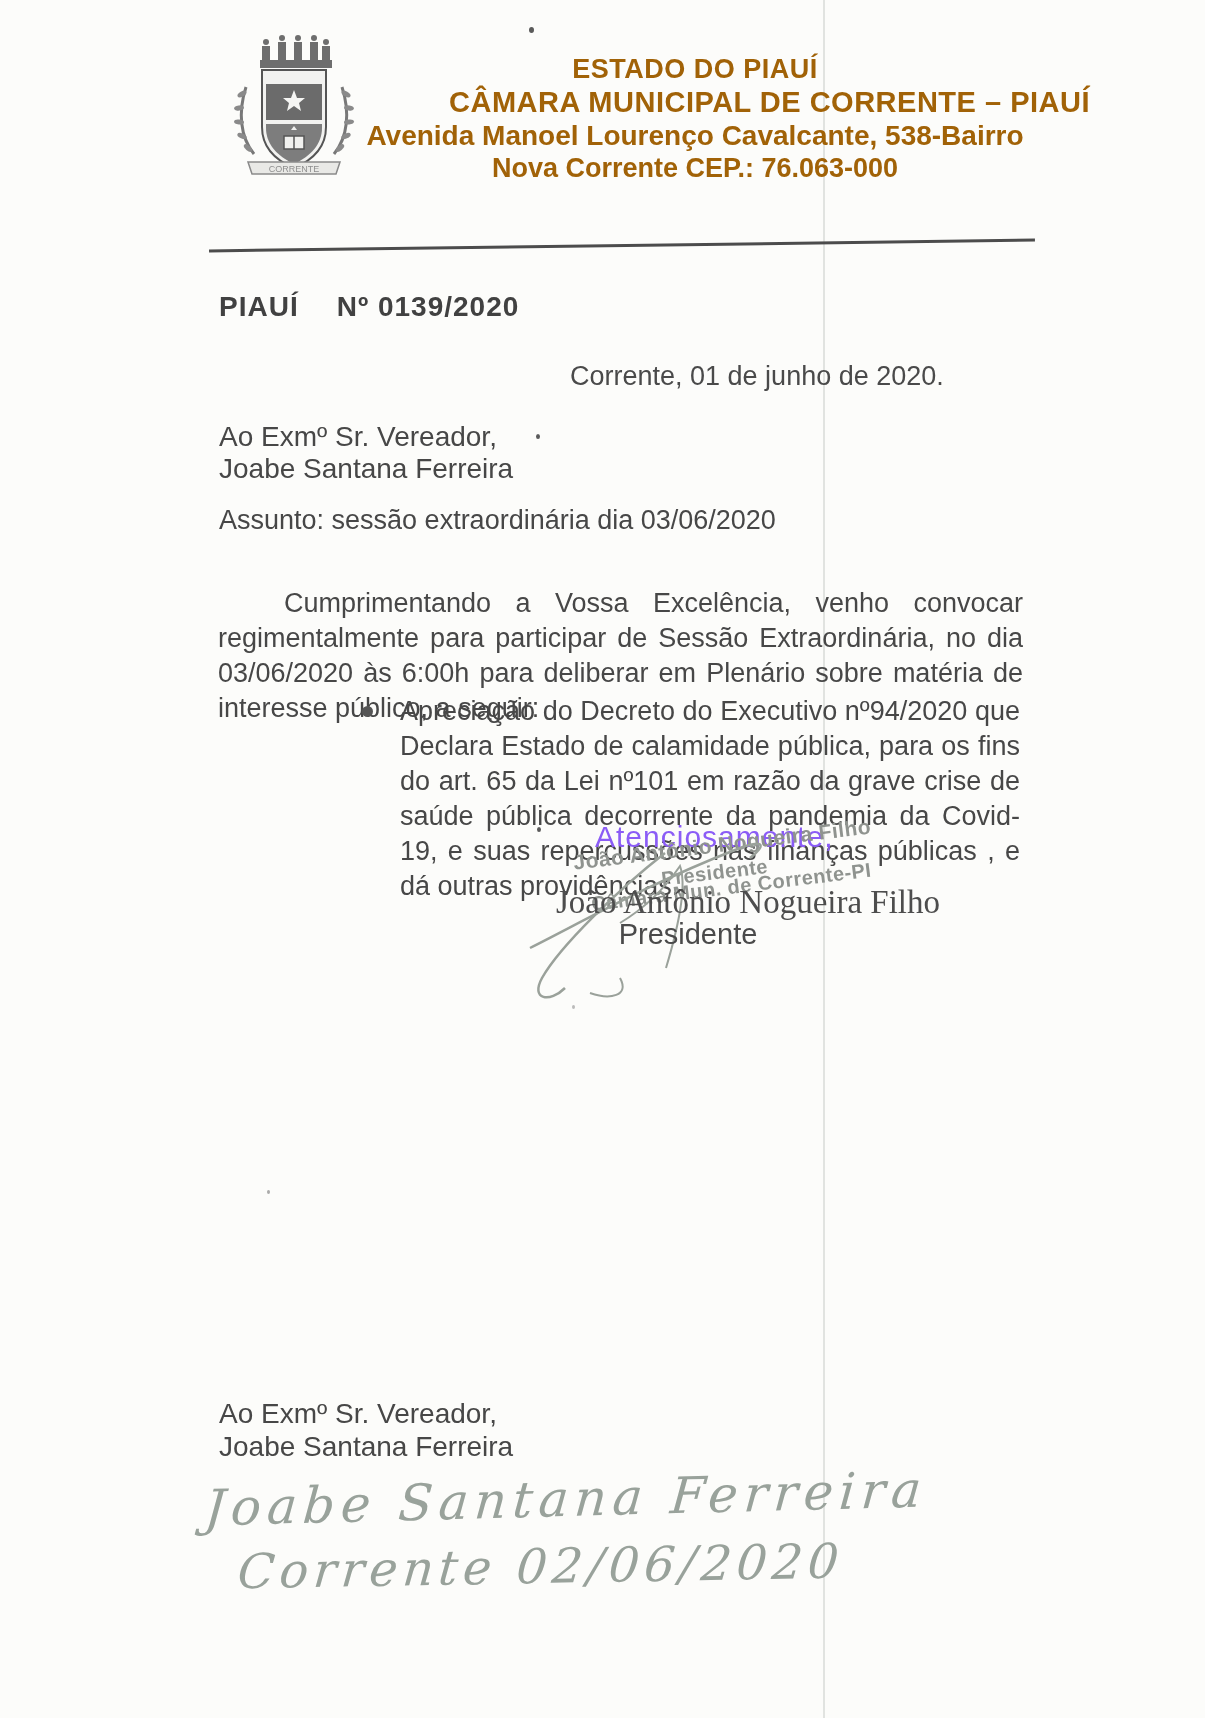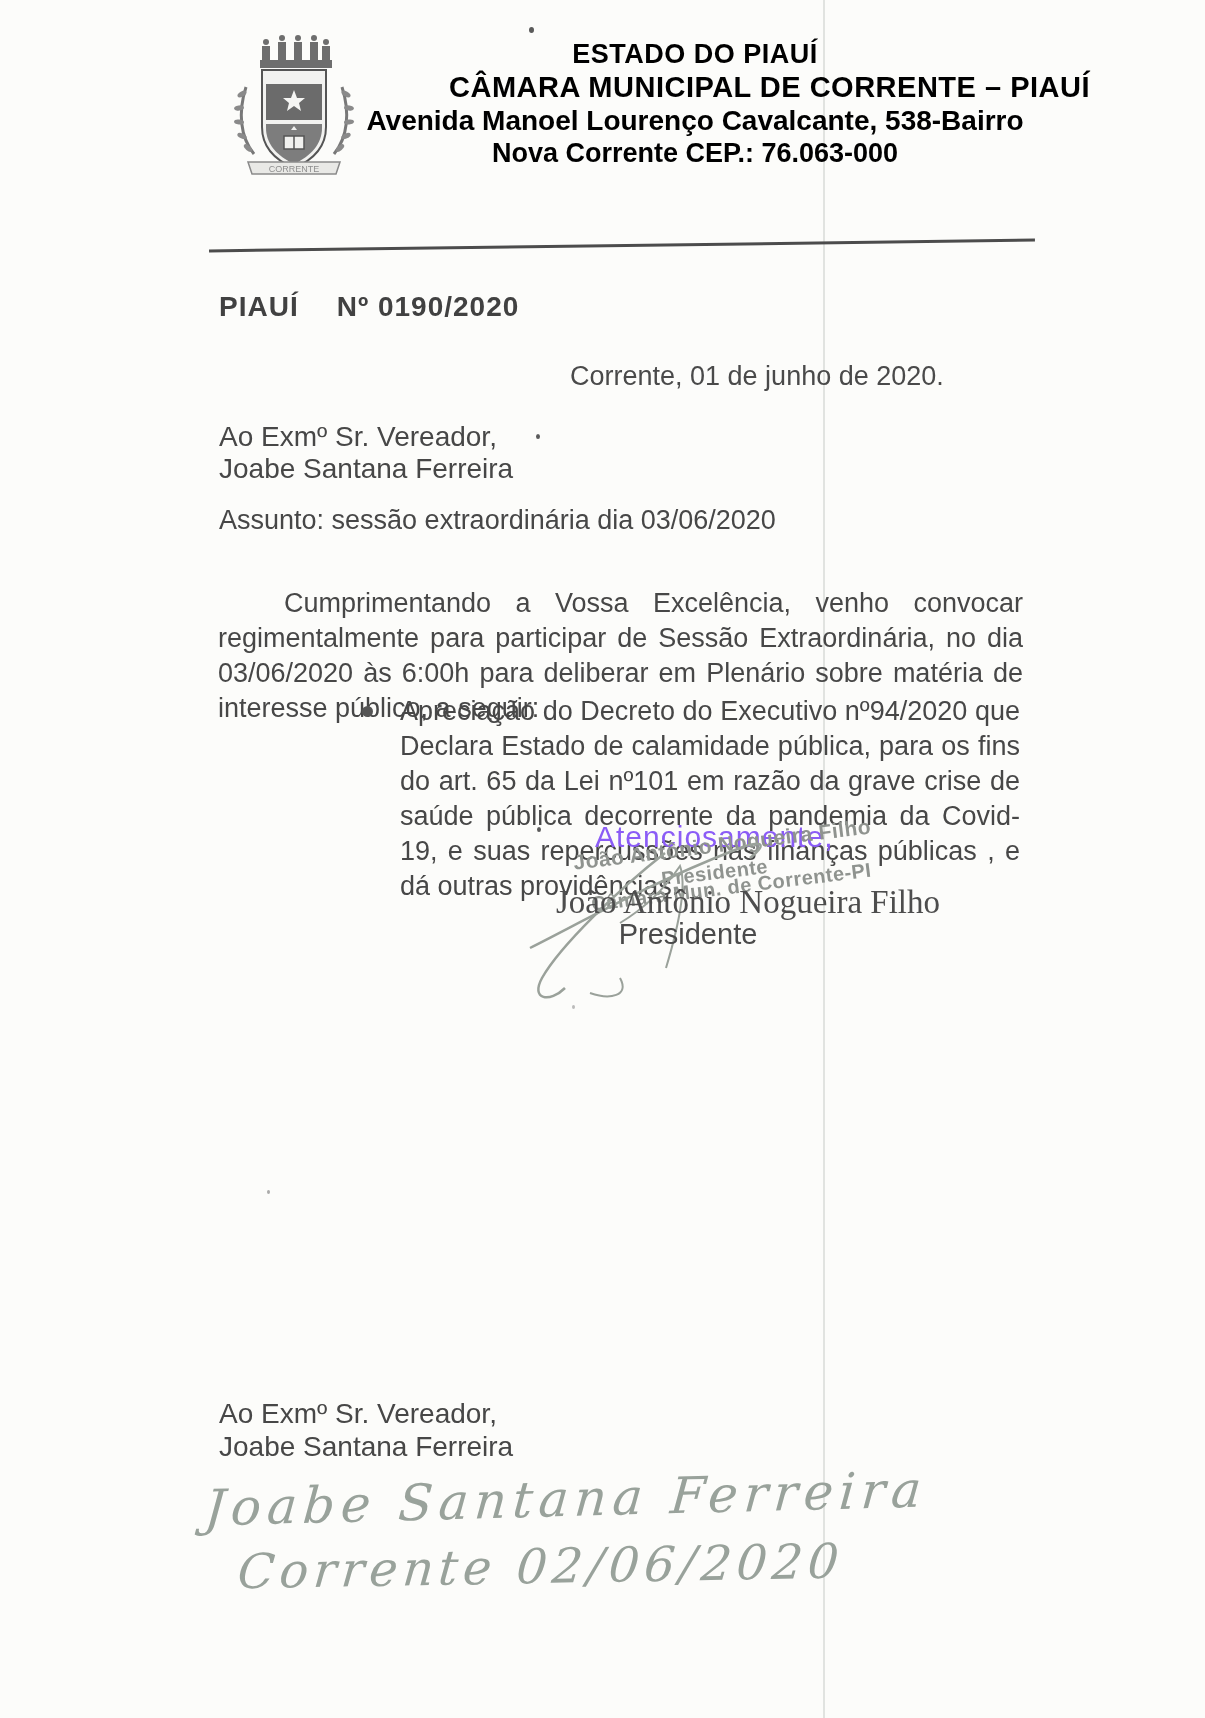--- a/index.html
+++ b/index.html
@@ -11,21 +11,21 @@
     overflow:hidden;
     font-family:"Liberation Sans", sans-serif;
     color:#474747;
   }
   .abs{position:absolute;}
   
   .scan-vline{left:823px;top:0;width:2px;height:1718px;background:#d9dcd9;opacity:.8;}
   .speck{width:5px;height:6px;border-radius:50%;background:#5a5a5a;}
   
   .crest{left:228px;top:32px;width:132px;height:150px;text-align:center;}
-  .hdr{left:300px;top:38px;width:790px;text-align:center;font-weight:bold;color:#000000;}
+  .hdr{left:300px;top:53px;width:790px;text-align:center;font-weight:bold;color:#a16207;}
   .hdr .l1{font-size:27px;line-height:32px;letter-spacing:.5px;}
   .hdr .l2{font-size:29px;line-height:34px;letter-spacing:.5px;text-align:right;}
   .hdr .l3{font-size:28px;line-height:33px;}
   .hdr .l4{font-size:27px;line-height:32px;}
   .hdr .l5{font-size:27px;line-height:32px;}
   .rule{left:209px;top:244px;width:826px;height:3px;background:#4c4c4c;transform:rotate(-0.75deg);}
   
   .oficio{left:219px;top:291px;font-weight:bold;font-size:28px;color:#414141;letter-spacing:1px;}
   .oficio .num{margin-left:38px;}
   .dateline{left:570px;top:330px;width:460px;font-size:27px;color:#4a4a4a;margin-top:31px;}
@@ -126,21 +126,21 @@
 
   <div class="abs hdr">
     <div class="l1">ESTADO DO PIAUÍ</div>
     <div class="l2">CÂMARA MUNICIPAL DE CORRENTE – PIAUÍ</div>
     <div class="l3">Avenida Manoel Lourenço Cavalcante, 538-Bairro</div>
     <div class="l4">Nova Corrente CEP.: 76.063-000</div>
   </div>
   <div class="abs rule"></div>
 
   <div class="abs oficio">
-    <span>PIAUÍ</span><span class="num">Nº 0190/2020</span>
+    <span>PIAUÍ</span><span class="num">Nº 0139/2020</span>
   </div>
   <div class="abs dateline">Corrente, 01 de junho de 2020.</div>
 
   <div class="abs addr1">Ao Exmº Sr. Vereador,</div>
   <div class="abs addr2">Joabe Santana Ferreira</div>
 
   <div class="abs subject">Assunto: sessão extraordinária dia 03/06/2020</div>
 
   <div class="abs para">Cumprimentando a Vossa Excelência,  venho convocar regimentalmente para participar de Sessão Extraordinária, no dia 03/06/2020 às 6:00h para deliberar em Plenário sobre matéria de interesse público, a seguir:</div>
 

